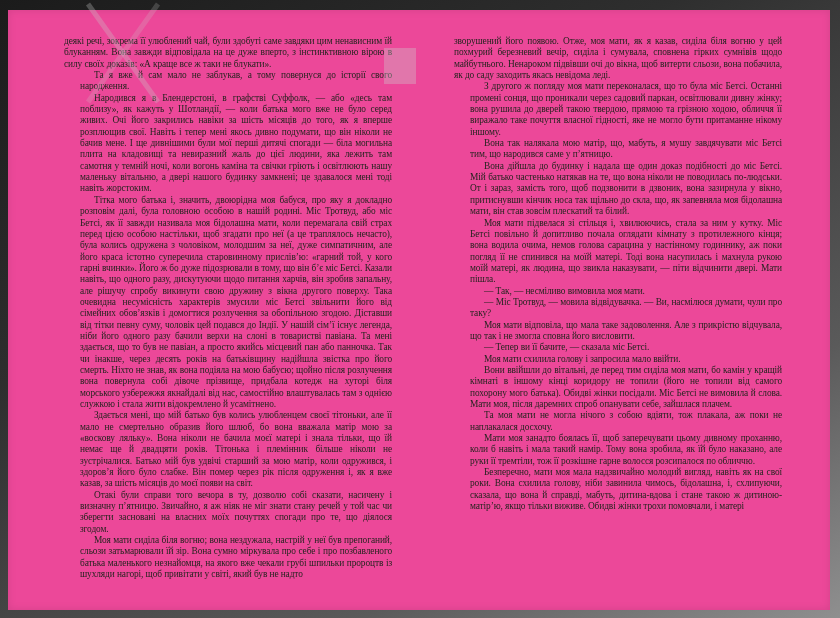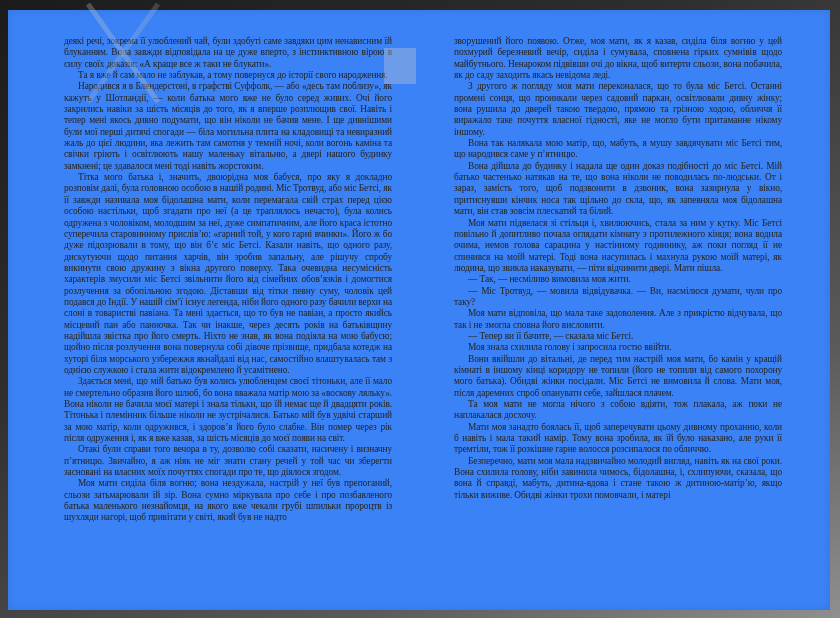--- a/index.html
+++ b/index.html
@@ -3,35 +3,35 @@
 <meta charset="utf-8">
 <style>
   html,body{margin:0;padding:0;}
   body{
     width:840px;height:618px;overflow:hidden;position:relative;
     background:linear-gradient(150deg,#1b1b1b 0%,#2e2e2e 35%,#5a5a5a 75%,#8f8f8f 100%);
     font-family:"Liberation Serif","DejaVu Serif",serif;
   }
   .spread{
     position:absolute;left:8px;top:10px;width:822px;height:600px;
-    background:#3b82f6;
+    background:#ec4899;
     box-shadow:inset 0 0 8px rgba(0,0,0,0.10);
   }
   .page{position:absolute;top:0;height:600px;}
   .page.left{left:0;width:412px;}
   .page.right{left:412px;width:410px;}
   .page-text{
     position:absolute;top:26px;height:545px;overflow:hidden;
     font-size:9.4px;line-height:11.35px;letter-spacing:-0.1px;
     color:#262420;text-align:justify;
   }
   .page.left .page-text{left:56px;width:328px;}
   .page.right .page-text{left:34px;width:328px;}
   .para{margin:0;padding:0;}
-  .para.indent{text-indent:14px;}
+  .para.indent{text-indent:14px;margin-left:16px;}
   .page-number{
     position:absolute;top:612px;width:100%;left:0;
     text-align:right;font-size:16px;color:#3a3834;letter-spacing:0.5px;
   }
   .page.left .page-number{left:0;width:412px;}
   .page.right .page-number{left:0;width:410px;}
   .watermark{
     position:absolute;left:0;top:0;width:840px;height:618px;
     pointer-events:none;z-index:5;
   }
@@ -54,26 +54,26 @@
     <div class="page-number">14</div>
   </section>
 
   <section class="page right">
     <div class="page-text" id="right-text">
         <p class="para">зворушений його появою. Отже, моя мати, як я казав, сиділа біля вогню у цей похмурий березневий вечір, сиділа і сумувала, сповнена гірких сумнівів щодо майбутнього. Ненароком підвівши очі до вікна, щоб витерти сльози, вона побачила, як до саду заходить якась невідома леді.</p>
         <p class="para indent">З другого ж погляду моя мати переконалася, що то була міс Бетсі. Останні промені сонця, що проникали через садовий паркан, освітлювали дивну жінку; вона рушила до дверей такою твердою, прямою та грізною ходою, обличчя її виражало таке почуття власної гідності, яке не могло бути притаманне нікому іншому.</p>
         <p class="para indent">Вона так налякала мою матір, що, мабуть, я мушу завдячувати міс Бетсі тим, що народився саме у п’ятницю.</p>
         <p class="para indent">Вона дійшла до будинку і надала ще один доказ подібності до міс Бетсі. Мій батько частенько натякав на те, що вона ніколи не поводилась по-людськи. От і зараз, замість того, щоб подзвонити в дзвоник, вона зазирнула у вікно, притиснувши кінчик носа так щільно до скла, що, як запевняла моя бідолашна мати, він став зовсім плескатий та білий.</p>
         <p class="para indent">Моя мати підвелася зі стільця і, хвилюючись, стала за ним у кутку. Міс Бетсі повільно й допитливо почала оглядати кімнату з протилежного кінця; вона водила очима, немов голова сарацина у настінному годиннику, аж поки погляд її не спинився на моїй матері. Тоді вона насупилась і махнула рукою моїй матері, як людина, що звикла наказувати, — піти відчинити двері. Мати пішла.</p>
-        <p class="para indent">— Так, — несміливо вимовила моя жити.</p>
+        <p class="para indent">— Так, — несміливо вимовила моя мати.</p>
         <p class="para indent">— Міс Тротвуд, — мовила відвідувачка. — Ви, насмілюся думати, чули про таку?</p>
         <p class="para indent">Моя мати відповіла, що мала таке задоволення. Але з прикрістю відчувала, що так і не змогла сповна його висловити.</p>
         <p class="para indent">— Тепер ви її бачите, — сказала міс Бетсі.</p>
-        <p class="para indent">Моя знала схилила голову і запросила гостю ввійти.</p>
-        <p class="para indent">Вони ввійшли до вітальні, де перед тим настрій моя мати, бо камін у кращій кімнаті в іншому кінці коридору не топили (його не топили від самого похорону мого батька). Обидві жінки посідали. Міс Бетсі не вимовила й слова. Мати моя, після даремних спроб опанувати себе, зайшлася плачем.</p>
+        <p class="para indent">Моя мати схилила голову і запросила мало ввійти.</p>
+        <p class="para indent">Вони ввійшли до вітальні, де перед тим сиділа моя мати, бо камін у кращій кімнаті в іншому кінці коридору не топили (його не топили від самого похорону мого батька). Обидві жінки посідали. Міс Бетсі не вимовила й слова. Мати моя, після даремних спроб опанувати себе, зайшлася плачем.</p>
         <p class="para indent">Та моя мати не могла нічого з собою вдіяти, тож плакала, аж поки не наплакалася досхочу.</p>
         <p class="para indent">Мати моя занадто боялась її, щоб заперечувати цьому дивному проханню, коли б навіть і мала такий намір. Тому вона зробила, як їй було наказано, але руки її тремтіли, тож її розкішне гарне волосся розсипалося по обличчю.</p>
         <p class="para indent">Безперечно, мати моя мала надзвичайно молодий вигляд, навіть як на свої роки. Вона схилила голову, ніби завинила чимось, бідолашна, і, схлипуючи, сказала, що вона й справді, мабуть, дитина-вдова і стане такою ж дитиною-матір’ю, якщо тільки виживе. Обидві жінки трохи помовчали, і матері</p>
       </div>
     <div class="page-number">15</div>
   </section>
 
 </div>
 
 <svg class="watermark" width="840" height="618" viewBox="0 0 840 618" xmlns="http://www.w3.org/2000/svg">

